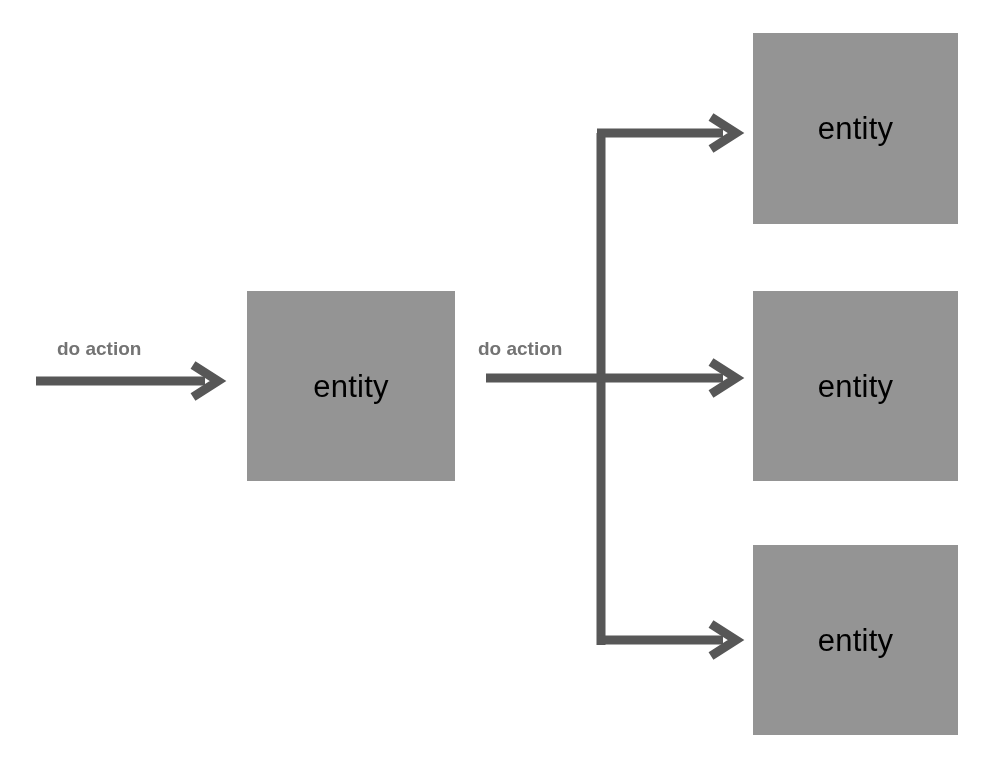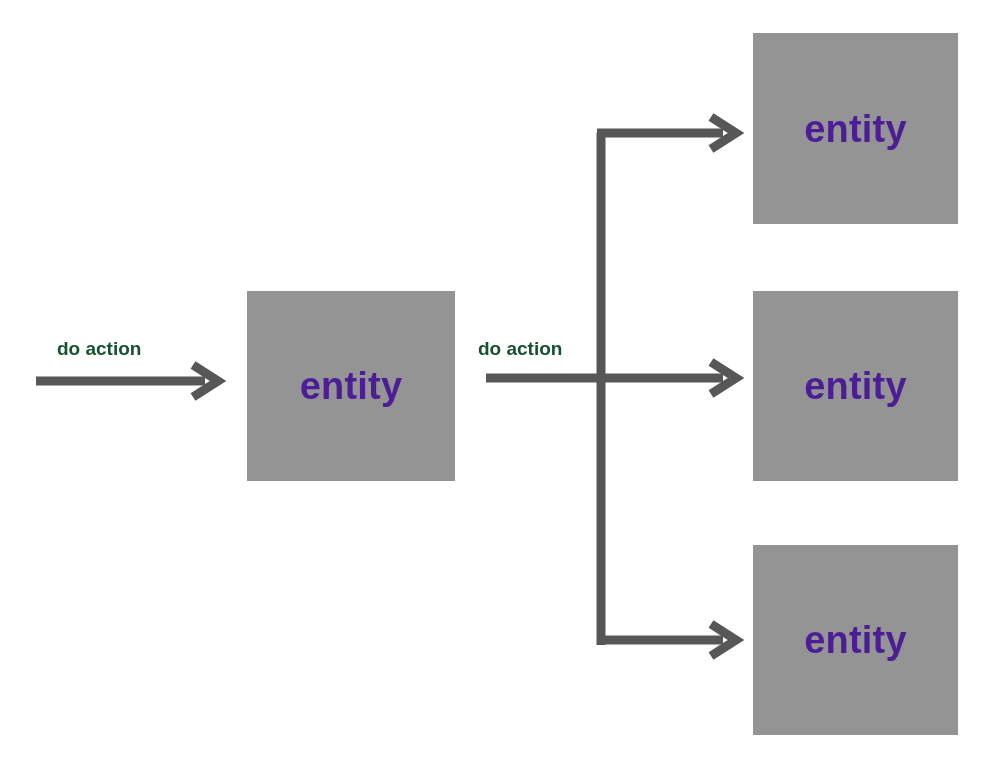--- a/index.html
+++ b/index.html
@@ -26,31 +26,31 @@
     height: 769px;
   }
   .entity-box {
     position: absolute;
     background: #949494;
     display: flex;
     align-items: center;
     justify-content: center;
   }
   .entity-label {
-    color: #4c1d95;
+    color: #000000;
     font-family: "Liberation Sans", sans-serif;
-    font-size: 38px;
-    font-weight: 700;
+    font-size: 31px;
+    font-weight: 400;
     line-height: 1;
     letter-spacing: 0.2px;
     white-space: nowrap;
   }
   .edge-label {
     position: absolute;
-    color: #14532d;
+    color: #737373;
     font-family: "Liberation Sans", sans-serif;
     font-size: 19px;
     font-weight: 700;
     line-height: 1;
     white-space: nowrap;
   }
   
   #box-source   { left: 247px; top: 291px; width: 208px; height: 190px; }
   #box-target-1 { left: 753px; top:  33px; width: 205px; height: 191px; }
   #box-target-2 { left: 753px; top: 291px; width: 205px; height: 190px; }

